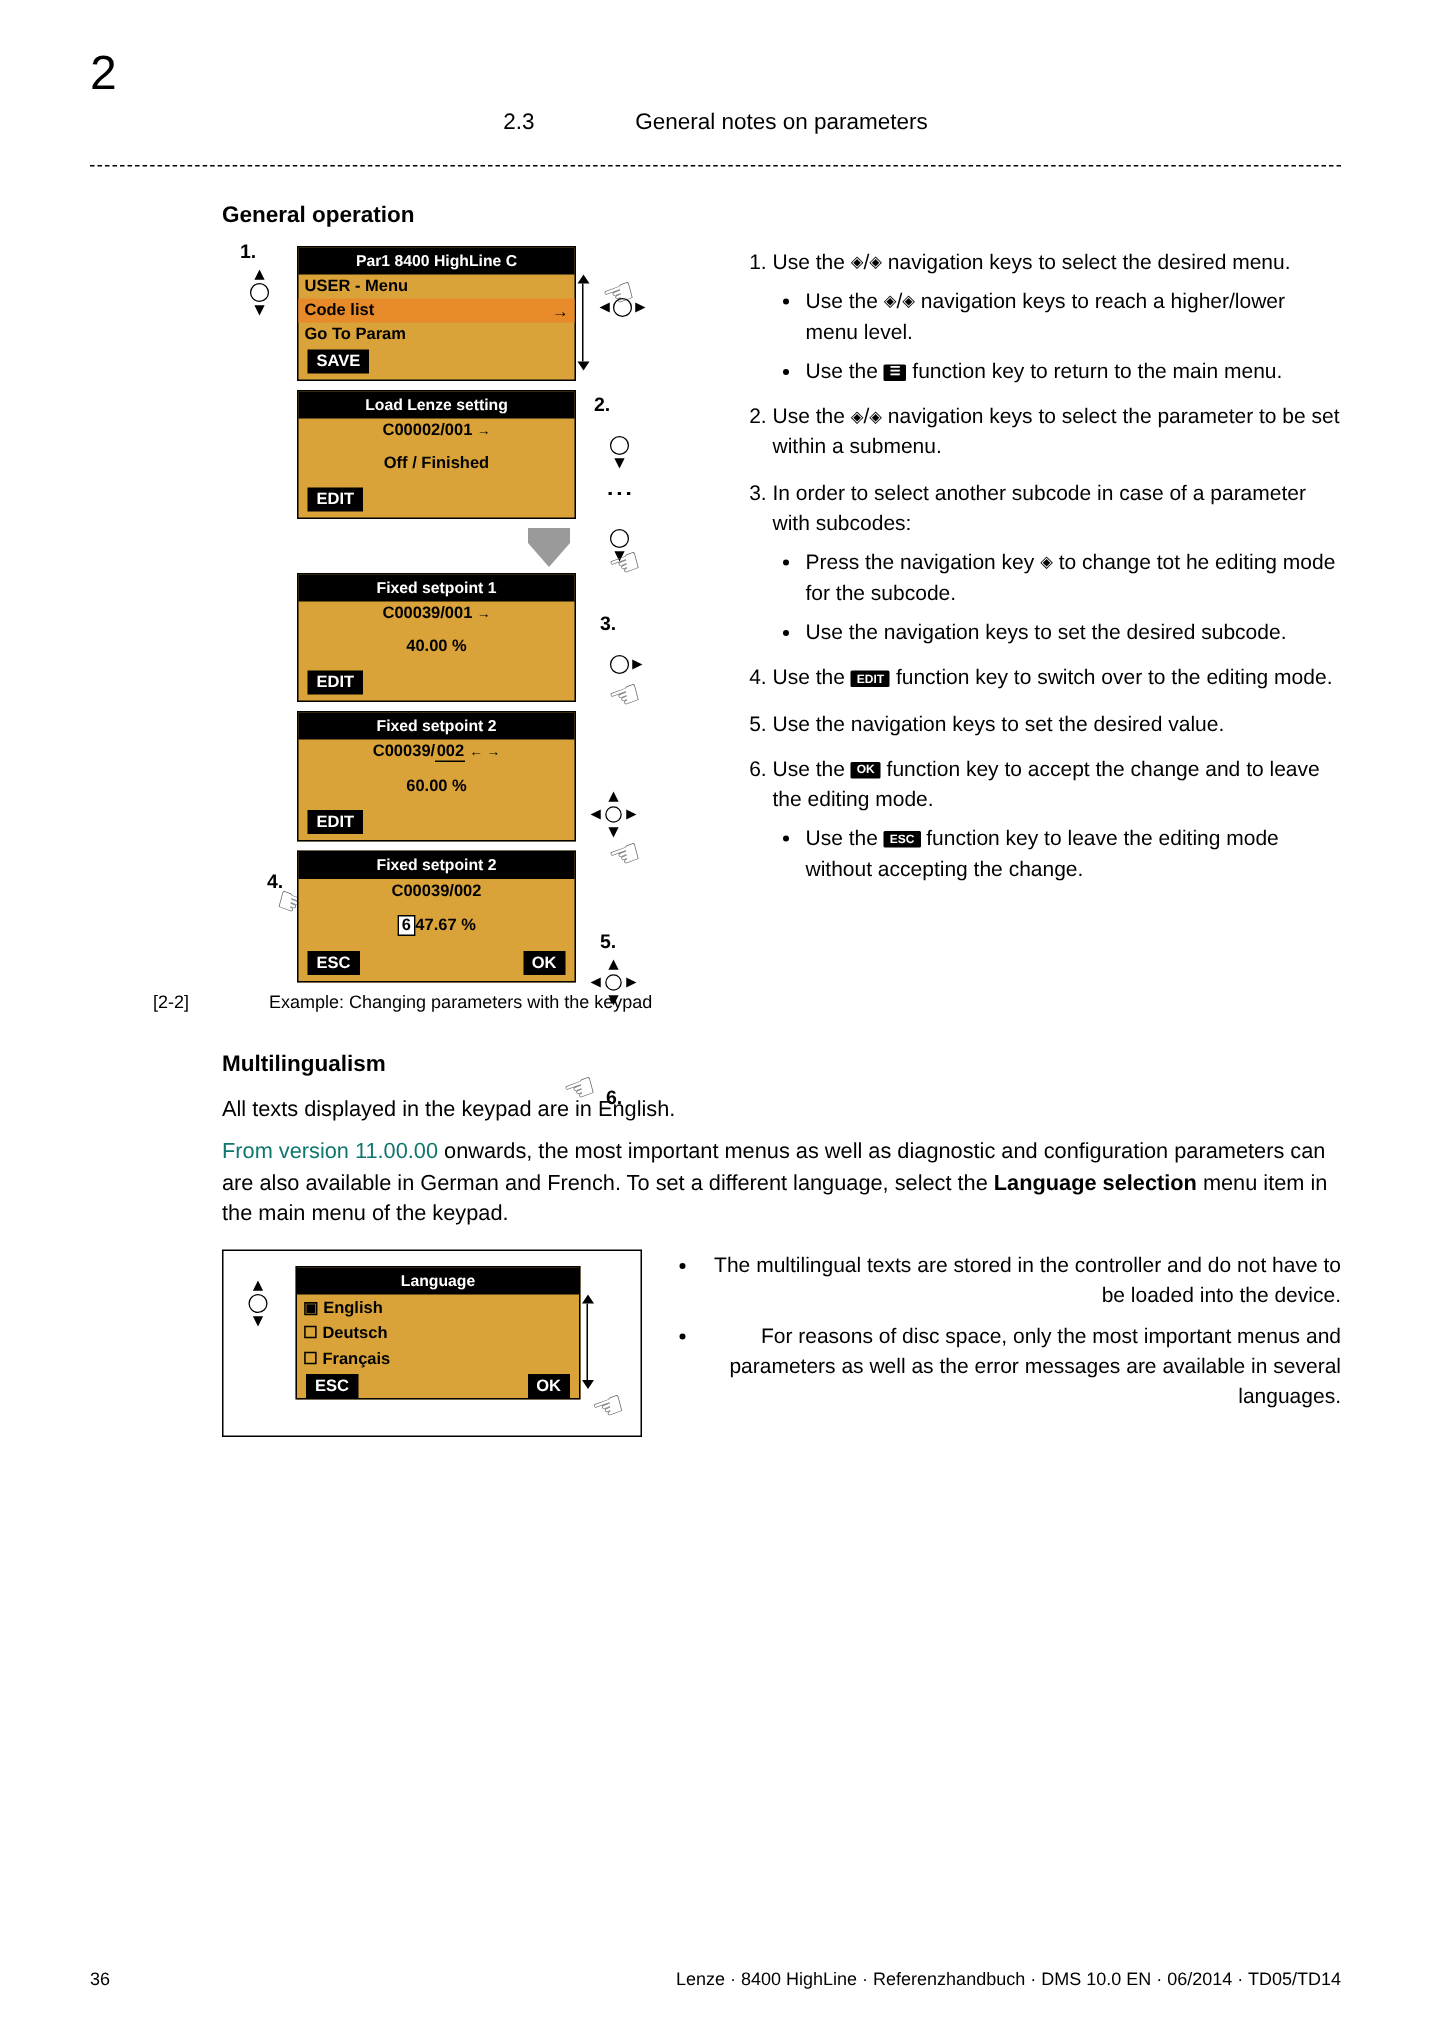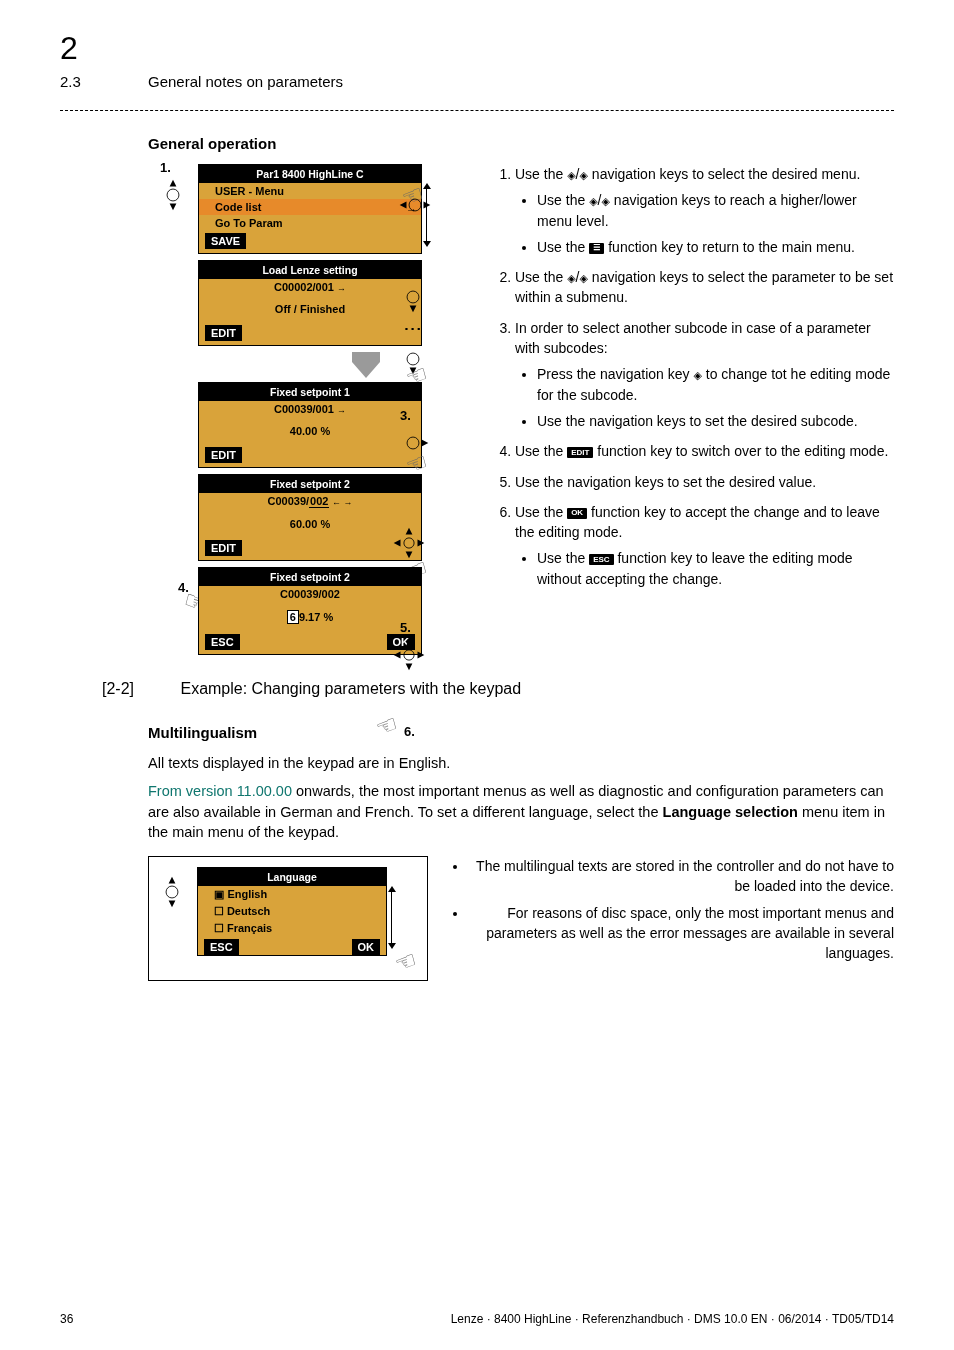--- a/index.html
+++ b/index.html
@@ -28,20 +28,21 @@
   }
   .chap-title {
     font-size: 28px;
     font-weight: normal;
   }
   .subhead-row {
     display: flex;
     gap: 48px;
     margin-top: 6px;
     font-size: 15px;
+    justify-content: center;
   }
   .subhead-num { width: 40px; }
   .dashed-rule {
     border: none;
     border-top: 1.5px dashed #000;
     margin: 20px 0 24px 0;
   }
   .content-indent {
     margin-left: 88px;
   }
@@ -61,37 +62,37 @@
   }
   .right-col {
     flex: 1;
     font-size: 14px;
     line-height: 1.45;
   }
   
   .panel {
     background: #d9a33a;
     border: 1px solid #000;
-    width: 224px;
+    width: 186px;
     margin-left: 50px;
     font-size: 11px;
     font-weight: bold;
     position: relative;
     margin-bottom: 6px;
     padding-bottom: 4px;
   }
   .panel-title {
     background: #000;
     color: #fff;
     font-size: 10.5px;
     padding: 3px 4px;
     text-align: center;
   }
   .panel-row {
-    padding: 2px 16px;
+    padding: 2px 4px;
     color: #000;
     position: relative;
   }
   .panel-row.highlight {
     background: #e78a2a;
   }
   .panel-row.center { text-align: center; }
   .btn-chip {
     display: inline-block;
     background: #000;
@@ -173,22 +174,22 @@
     background: #000;
     color: #fff;
     font-size: 8px;
     font-weight: bold;
     padding: 1.5px 4px;
     vertical-align: middle;
     line-height: 1;
     border-radius: 1px;
   }
   .fig-caption {
-    font-size: 16px;
-    margin-top: 19px;
+    font-size: 12px;
+    margin-top: 0;
   }
   .fig-ref { display: inline-block; width: 74px; }
   .body-p { margin: 8px 0; line-height: 1.4; font-size: 14.5px; }
   .blue-link { color: #0f766e; }
   .lang-figure-wrap {
     display: flex;
     gap: 24px;
     margin-top: 14px;
     align-items: flex-start;
   }
@@ -326,21 +327,21 @@
               <circle cx="20" cy="20" r="6" fill="none" stroke="#000"></circle>
             </svg>
         </div>
         <div class="hand" style="left:258px; top:392px;">☜</div>
         <div class="step-label" style="left:30px; top:416px;">4.</div>
         <div class="hand" style="left:36px; top:424px; transform:rotate(20deg);">☞</div>
 
         <div class="panel">
           <div class="panel-title">Fixed setpoint 2</div>
           <div class="panel-row center">C00039/002</div>
-          <div class="panel-row center" style="padding-top:8px;padding-bottom:8px;"><span class="edit-box">6</span><span>9.17 %</span></div>
+          <div class="panel-row center" style="padding-top:8px;padding-bottom:8px;"><span class="edit-box">6</span><span>47.67 %</span></div>
           <span class="btn-chip">ESC</span>
           <span class="btn-chip right">OK</span>
           <div style="clear:both"></div>
         </div>
         <div class="step-label" style="left:252px; top:456px;">5.</div>
         <div class="dpad" style="left:244px; top:474px;">
           <svg viewBox="0 0 40 40">
               <polygon points="20,2 24,10 16,10" fill="#000"></polygon>
               <polygon points="20,38 24,30 16,30" fill="#000"></polygon>
               <polygon points="2,20 10,16 10,24" fill="#000"></polygon>

